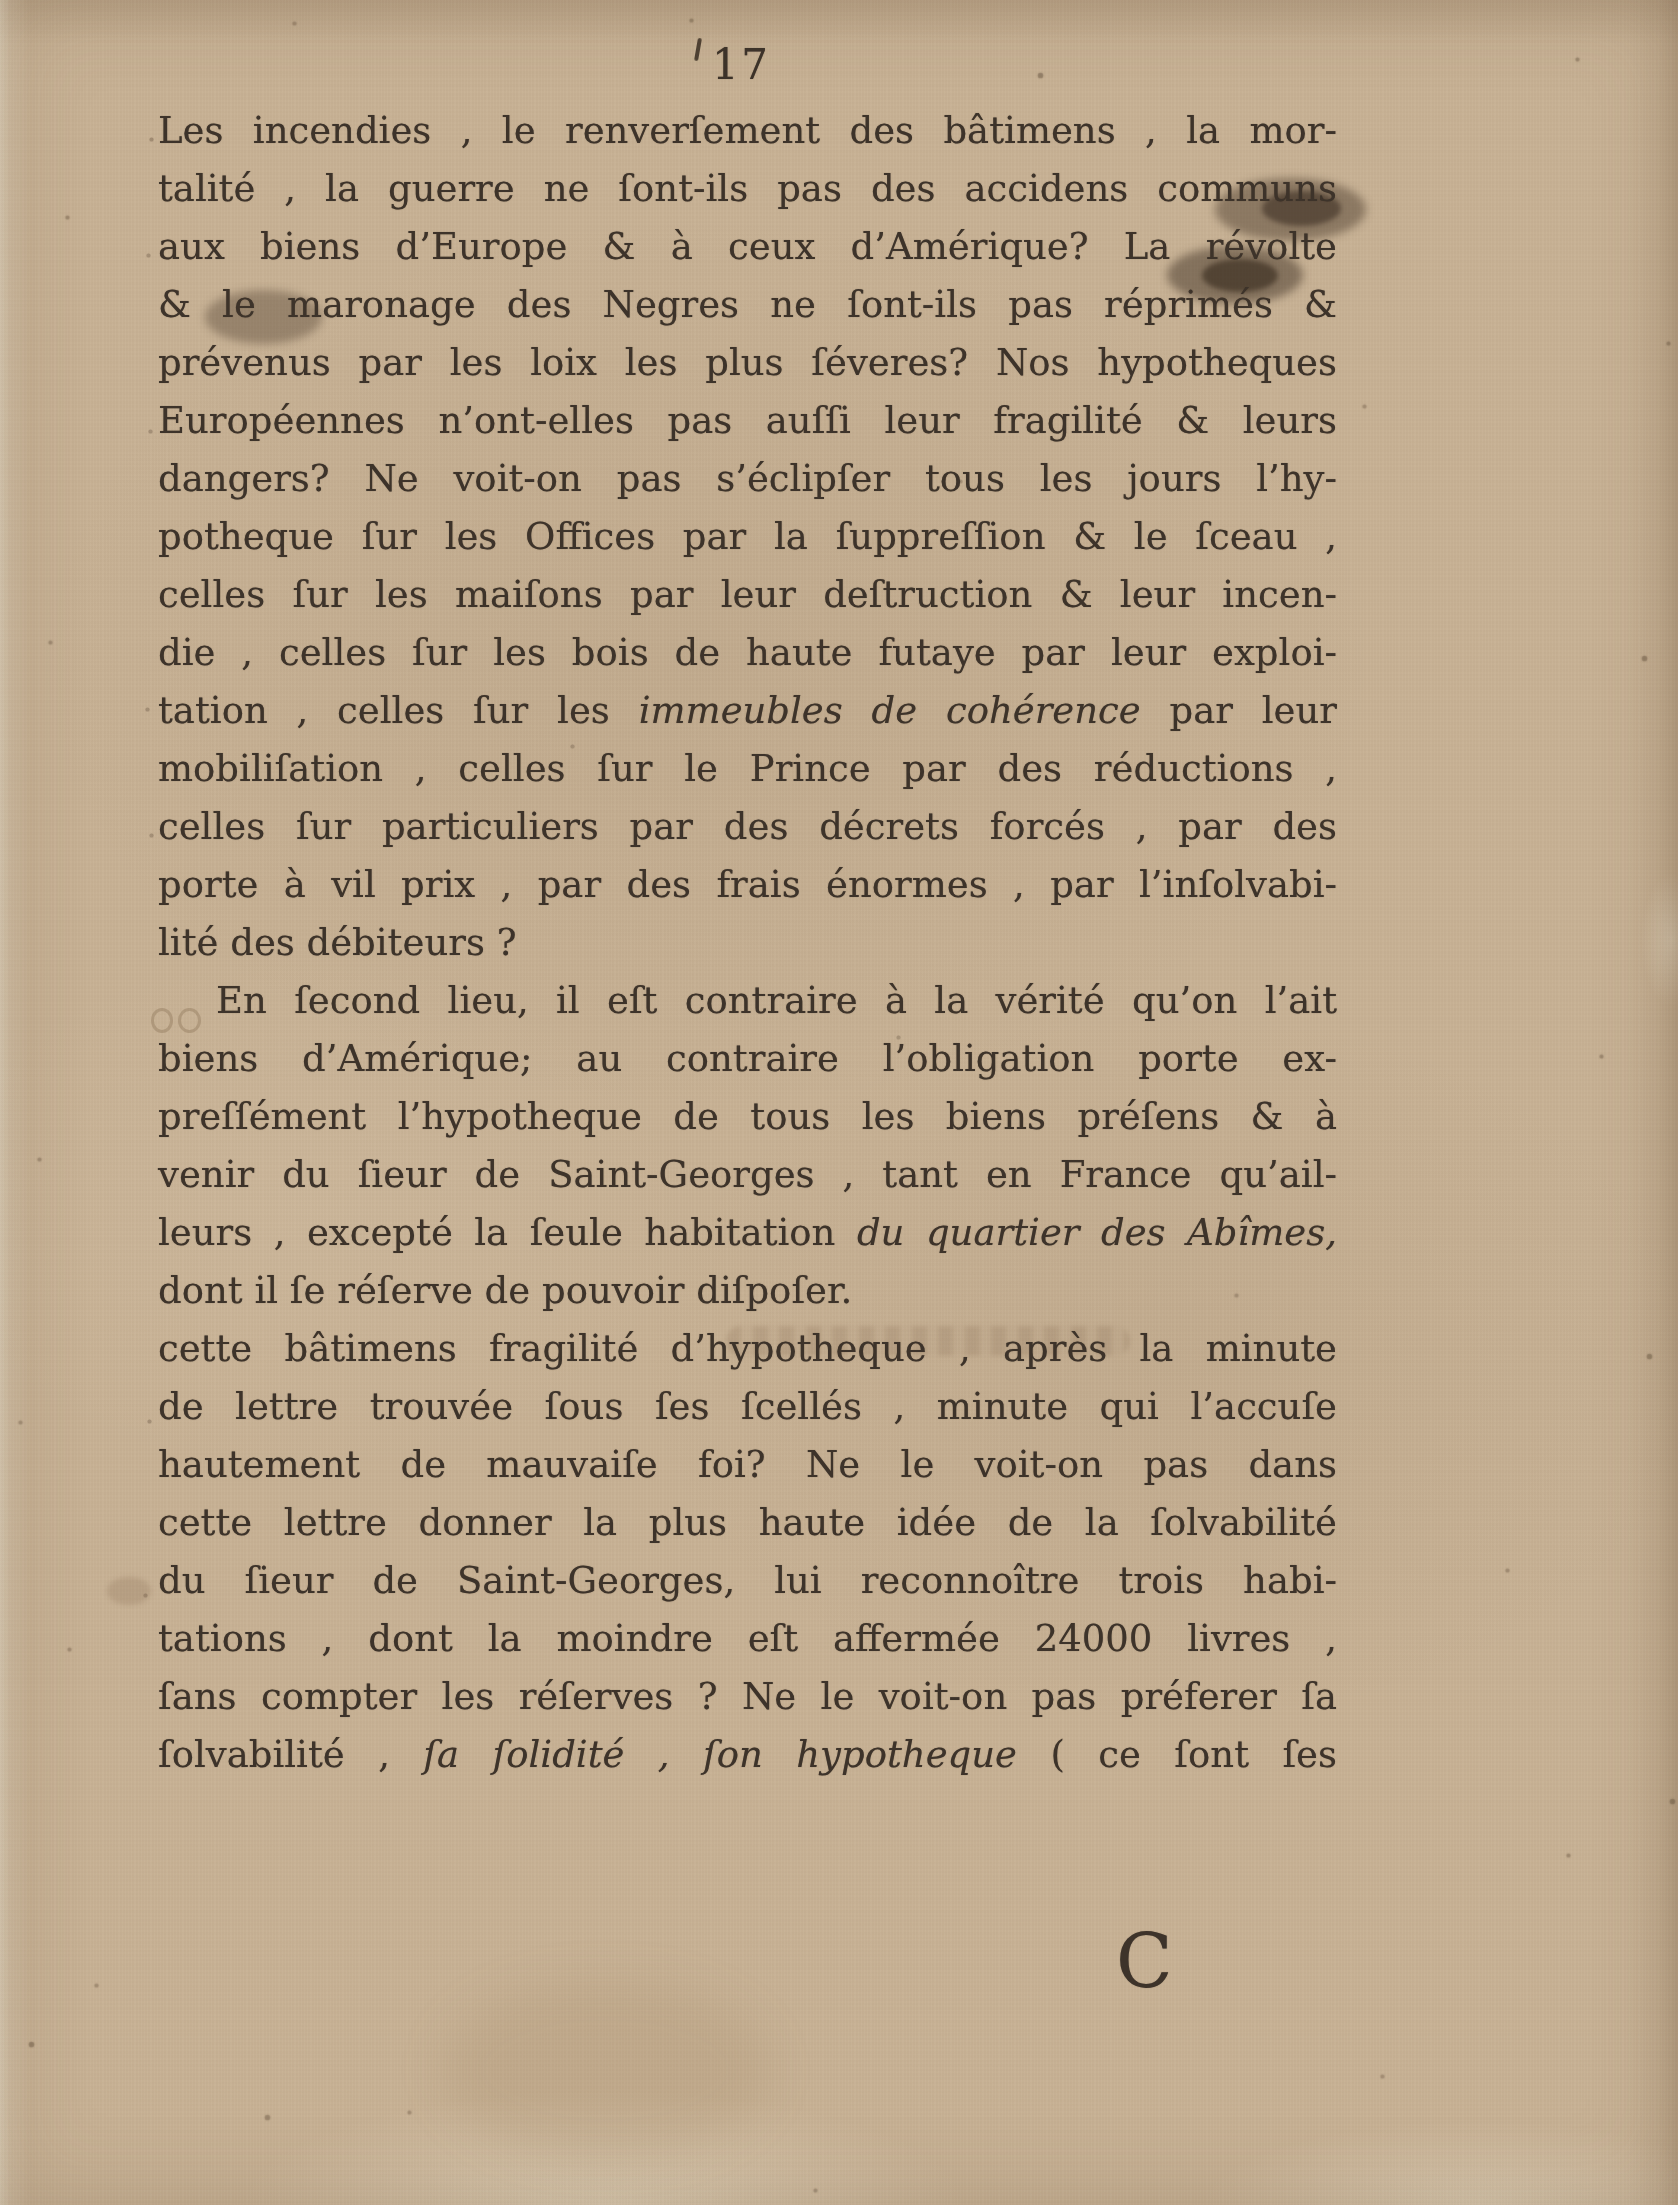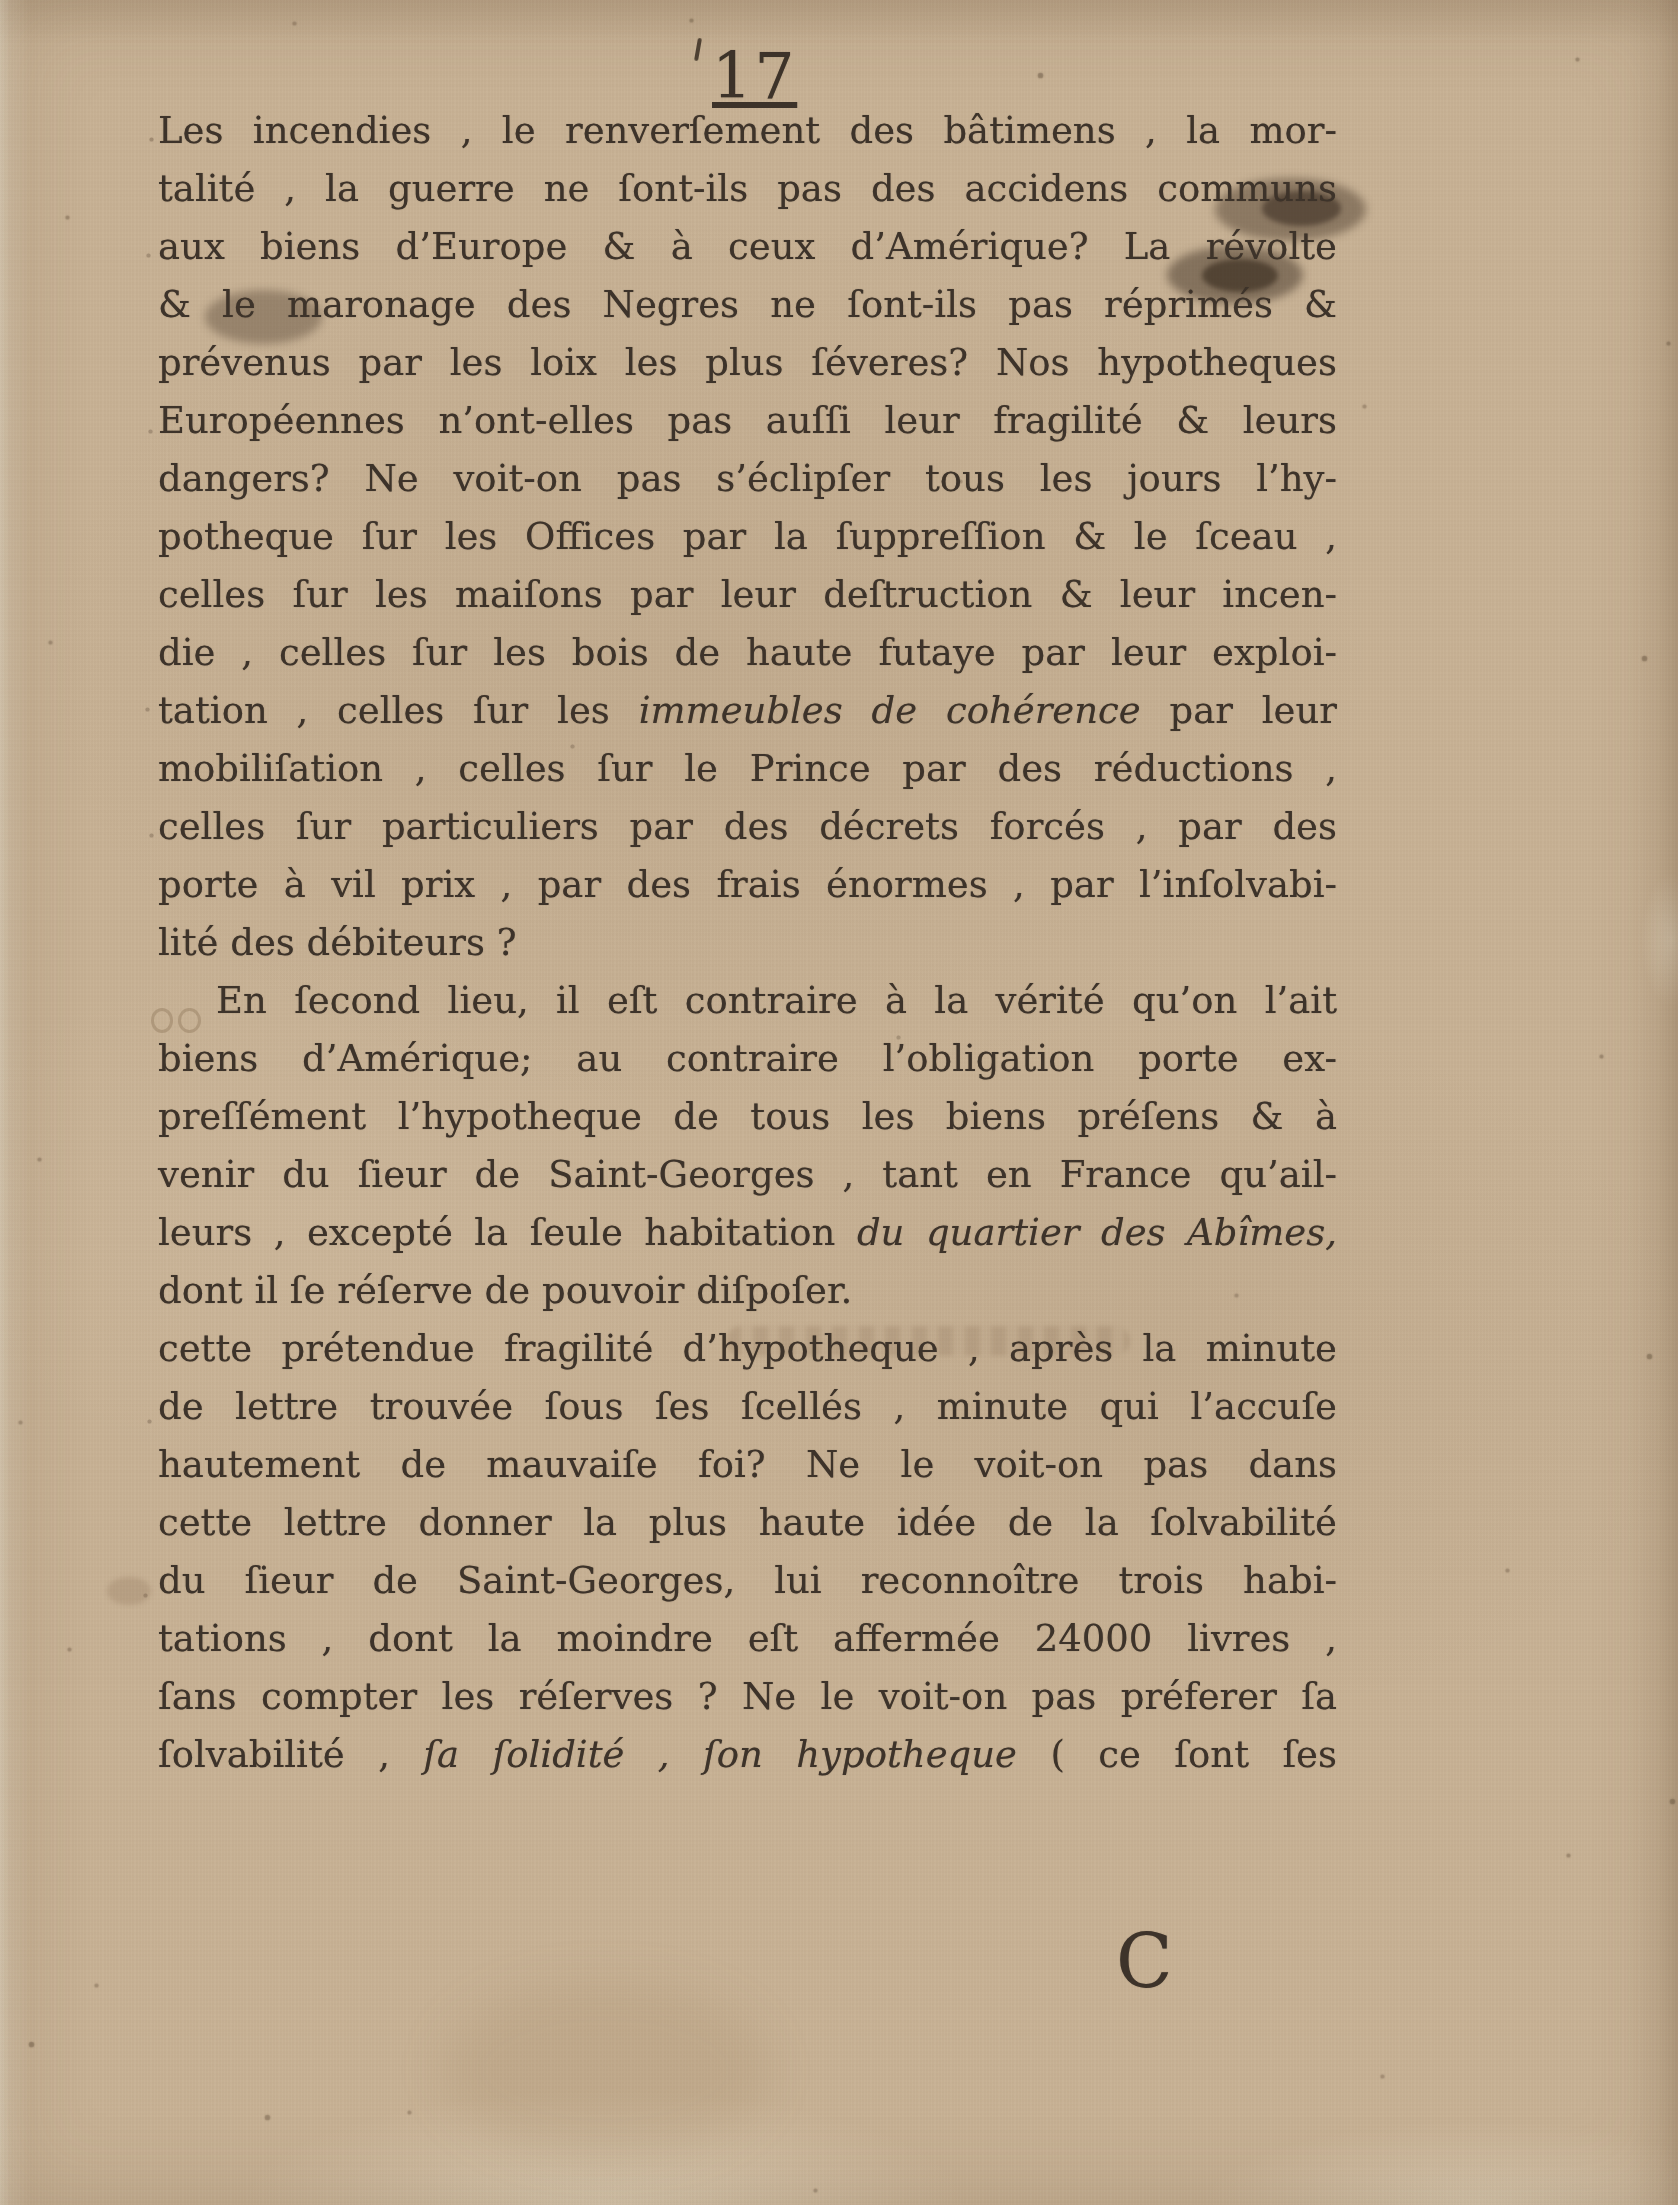--- a/index.html
+++ b/index.html
@@ -44,23 +44,22 @@
       repeating-linear-gradient(90deg, rgba(255,250,240,.018) 0 1.3px, rgba(100,78,56,.018) 1.3px 3.2px),
       repeating-linear-gradient(0deg, rgba(255,250,240,.012) 0 1.9px, rgba(100,78,56,.012) 1.9px 4.4px);
     pointer-events: none;
   }
 
   .ink { text-shadow: 0 0 0.9px rgba(61,49,37,.55); }
 
   .page-number {
     position: absolute;
     left: 712px; top: 40px;
-    font-size: 63px;
+    font-size: 42px;
     letter-spacing: 2.5px;
-    text-decoration: underline;
   }
   .page-number .tick {
     position: absolute;
     left: -16.4px; top: -2.5px;
     width: 4.4px; height: 23px;
     background: rgba(58,46,34,.85);
     border-radius: 2.5px;
     transform: rotate(10deg);
     filter: blur(0.4px);
   }
@@ -202,21 +201,21 @@
       <div class="line"><span>mobiliſation , celles ſur le Prince par des réductions ,</span></div>
       <div class="line"><span>celles ſur particuliers par des décrets forcés , par des</span></div>
       <div class="line"><span>porte à vil prix , par des frais énormes , par l’inſolvabi-</span></div>
       <div class="line end"><span>lité des débiteurs ?</span></div>
       <div class="line ind"><span>En ſecond lieu, il eſt contraire à la vérité qu’on l’ait</span></div>
       <div class="line"><span>biens d’Amérique; au contraire l’obligation porte ex-</span></div>
       <div class="line"><span>preſſément l’hypotheque de tous les biens préſens &amp; à</span></div>
       <div class="line"><span>venir du ſieur de Saint-Georges , tant en France qu’ail-</span></div>
       <div class="line"><span>leurs , excepté la ſeule habitation </span><span class="it">du quartier des Abîmes,</span></div>
       <div class="line end"><span>dont il ſe réſerve de pouvoir diſpoſer.</span></div>
-      <div class="line"><span>cette prétendue fragilité d’hypotheque , après la minute</span></div>
+      <div class="line"><span>cette bâtimens fragilité d’hypotheque , après la minute</span></div>
       <div class="line"><span>de lettre trouvée ſous ſes ſcellés , minute qui l’accuſe</span></div>
       <div class="line"><span>hautement de mauvaiſe foi? Ne le voit-on pas dans</span></div>
       <div class="line"><span>cette lettre donner la plus haute idée de la ſolvabilité</span></div>
       <div class="line"><span>du ſieur de Saint-Georges, lui reconnoître trois habi-</span></div>
       <div class="line"><span>tations , dont la moindre eſt affermée 24000 livres ,</span></div>
       <div class="line"><span>ſans compter les réſerves ? Ne le voit-on pas préferer ſa</span></div>
       <div class="line"><span>ſolvabilité , </span><span class="it">ſa ſolidité , ſon hypotheque</span><span> ( ce ſont ſes</span></div>
     </div>
 
   <div class="signature ink">C</div>

